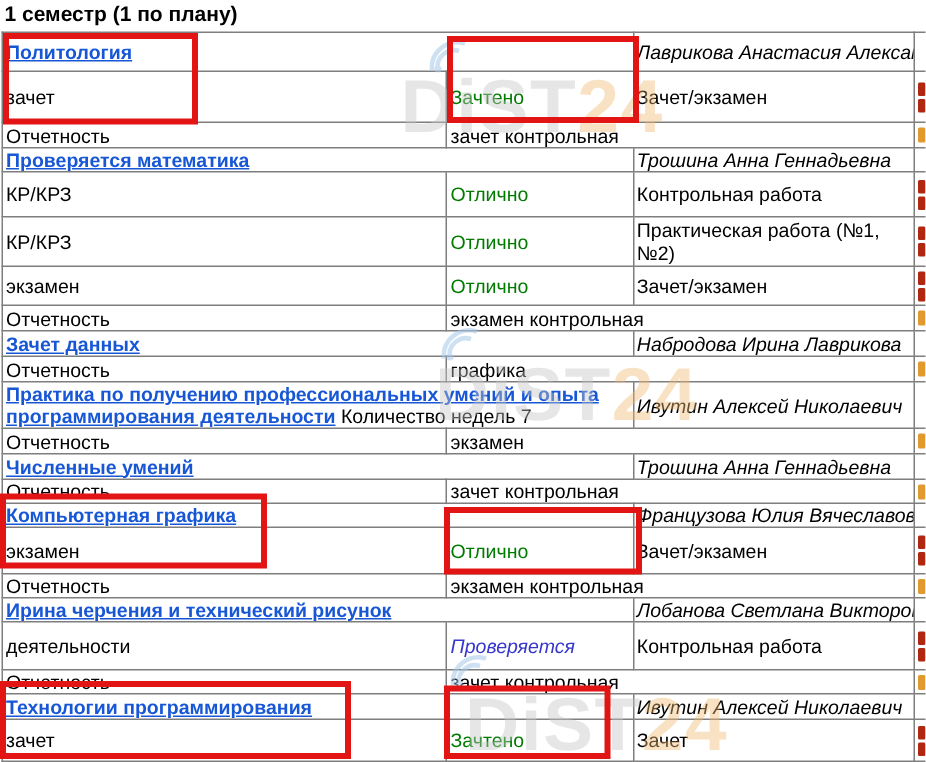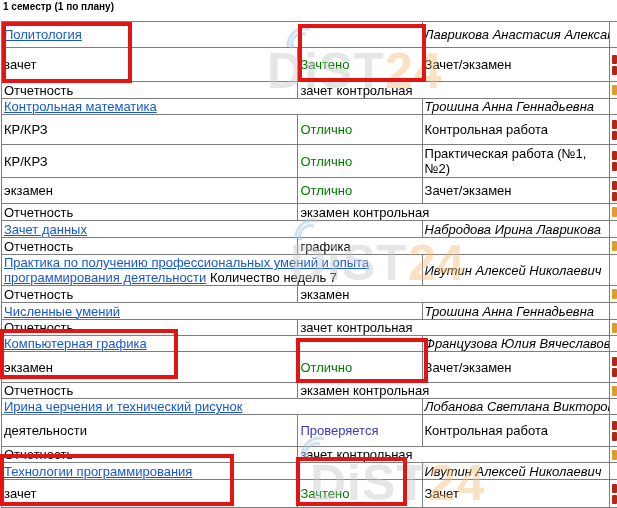--- a/index.html
+++ b/index.html
@@ -4,48 +4,48 @@
 <style>
   html,body{margin:0;padding:0;}
   body{
     width:617px;height:508px;position:relative;overflow:hidden;
     background:#ffffff;
     font-family:"Liberation Sans", sans-serif;
     color:#000;
   }
   .page-title{
     position:absolute;left:3px;top:1px;
-    font-size:10px;font-weight:bold;white-space:nowrap;
+    font-size:14px;font-weight:bold;white-space:nowrap;
   }
   .tbl-wrap{position:absolute;left:1px;top:21px;z-index:1;}
   table.grades{
     border-collapse:collapse;table-layout:fixed;width:748px;
     font-size:13px;
   }
   table.grades td{
     border:1px solid var(--border);
     padding:0 2px;vertical-align:middle;overflow:hidden;
     background:transparent;
   }
   td.course-cell{padding-left:1px;}
   a.course-link{
-    color:var(--link);font-weight:normal;text-decoration:underline;cursor:pointer;
+    color:var(--link);font-weight:bold;text-decoration:underline;cursor:pointer;
   }
   .weeks-note{color:#000;font-weight:normal;}
   td.teacher-cell{
     font-style:italic;white-space:nowrap;padding-left:2px;
   }
   td.label-cell{padding-left:7px;}
   td.report-label{padding-left:1px;}
   td.grade-cell{padding-left:8px;}
   td.type-cell{padding-left:2px;}
   td.merged-cell{padding-left:2px;}
   td.frag-cell{padding:0 0 0 2px;}
   .grade-green{color:var(--green);}
-  .grade-blue{color:var(--status);}
+  .grade-blue{color:var(--status);font-style:italic;}
   .fragbar{width:5px;border-radius:1px;}
   .frag-red{background:var(--fragRed);height:9px;margin:2px 0;}
   .frag-orange{background:var(--fragOrange);height:10px;}
   .hl-box{
     position:absolute;z-index:3;
     border:4px solid var(--hl);
     pointer-events:none;
   }
   .wm{
     position:absolute;z-index:2;opacity:.42;pointer-events:none;
@@ -85,21 +85,21 @@
           </td>
         </tr>
         <tr style="height: 17px;">
           <td class="report-label">Отчетность</td>
           <td class="merged-cell" colspan="2">зачет контрольная</td>
           <td class="frag-cell">
             <div class="fragbar frag-orange"></div>
           </td>
         </tr>
         <tr style="height: 16px;">
-          <td class="course-cell" colspan="2"><a class="course-link">Контрольная математика</a></td>
+          <td class="course-cell" colspan="2"><a class="course-link">Проверяется математика</a></td>
           <td class="teacher-cell">Трошина Анна Геннадьевна</td>
           <td class="frag-cell"></td>
         </tr>
         <tr style="height: 30px;">
           <td class="label-cell">КР/КРЗ</td>
           <td class="grade-cell"><span class="grade-green">Отлично</span></td>
           <td class="type-cell">Контрольная работа</td>
           <td class="frag-cell">
             <div class="fragbar frag-red"></div>
             <div class="fragbar frag-red"></div>

